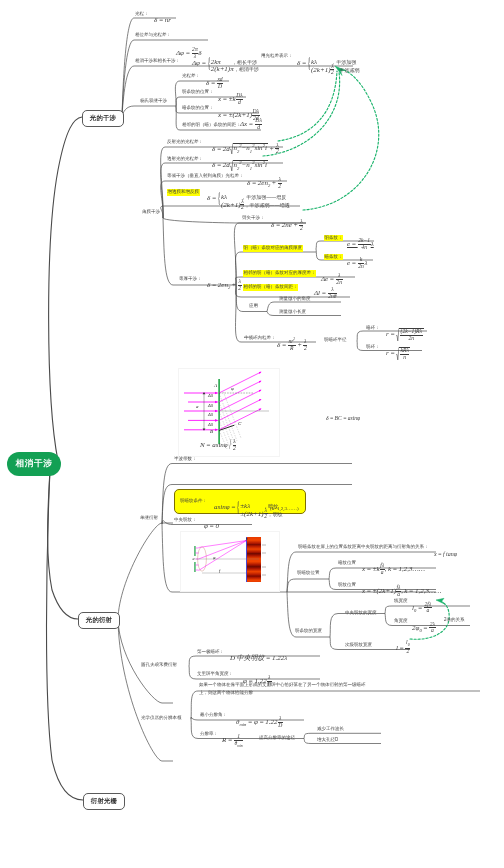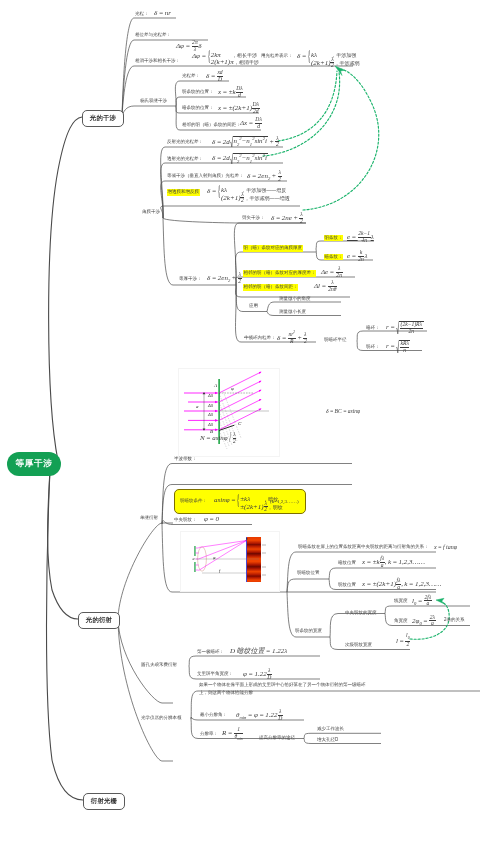--- a/index.html
+++ b/index.html
@@ -3,21 +3,21 @@
 <meta charset="utf-8">
 <title>光学公式 — Optics Formula Mind Map</title>
 <style>
   html,body{margin:0;padding:0;}
   body{width:504px;height:868px;background:#ffffff;position:relative;overflow:hidden;
        font-family:"Liberation Sans",sans-serif;}
   #root{position:absolute;left:0;top:0;width:504px;height:868px;}
   svg#wires{position:absolute;left:0;top:0;width:504px;height:868px;}
   .nd{position:absolute;white-space:nowrap;color:#3c3c3c;font-size:4.5px;line-height:1;}
   .f{position:absolute;white-space:nowrap;color:#3c3c3c;line-height:1;
-     font-family:"Liberation Serif",serif;font-style:italic;font-size:7px;}
+     font-family:"Liberation Serif",serif;font-style:italic;font-size:7px;margin-top:7px;}
   .f .u{font-style:normal;}
   .hl{background:#ffff00;}
   .centerpill{position:absolute;background:#13a054;border-radius:12px;color:#fff;
      font-weight:bold;display:flex;align-items:center;justify-content:center;font-size:8.6px;
      letter-spacing:0.6px;}
   .rbox{position:absolute;border:1px solid #5a5a5a;border-radius:5px;background:#fff;
      display:flex;align-items:center;justify-content:center;font-weight:bold;
      color:#2f2f2f;font-size:6.4px;letter-spacing:0.2px;}
   .ybox{position:absolute;background:#ffff00;border:1px solid #7d6f00;border-radius:5px;}
   .fr2{display:inline-block;vertical-align:-0.40em;text-align:center;line-height:1.02;}
@@ -117,21 +117,21 @@
     <path d="M303,210 C360,206 394,152 372,104 C361,80 349,71 341,69"></path>
     <path d="M410,639 C432,641 448,632 449,619 C450,609 446,603 440,601"></path>
   </g>
   <g>
     <path d="M335,66 L342,75.5 L340.5,71 L344.5,70.2 Z" fill="#1ab36b" stroke="#1ab36b" stroke-width="0.5" stroke-linejoin="round"></path>
     <path d="M436,600 L445.5,604.5 L441.5,601.5 L444,598.3 Z" fill="#1ab36b" stroke="#1ab36b" stroke-width="0.5" stroke-linejoin="round"></path>
   </g>
 </svg>
 
 <div class="centerpill" style="left:7px;top:452px;width:54px;height:24px;">
-  <span>等厚干涉</span>
+  <span>相消干涉</span>
 </div>
 
 <div class="rbox" style="left:82px;top:110px;width:40px;height:15px;">
   <span>光的干涉</span>
 </div>
 
 <div class="nd" style="left:135px;top:11.5px;">光程：</div>
 <div class="f" style="left:154px;top:9.5px;">δ = <span>nr</span></div>
 
 <div class="nd" style="left:135px;top:33px;">相位差与光程差：</div>
@@ -164,21 +164,21 @@
 <div class="nd" style="left:182px;top:74px;">光程差：</div>
 <div class="f" style="left:206px;top:70px;">δ = <span class="fr2"><span class="num">xd</span><span class="den">D</span></span></div>
 
 <div class="nd" style="left:182px;top:90px;">明条纹的位置：</div>
 <div class="f" style="left:218px;top:86px;">x = ±k<span class="fr2"><span class="num">Dλ</span><span class="den">d</span></span></div>
 
 <div class="nd" style="left:182px;top:106px;">暗条纹的位置：</div>
 <div class="f" style="left:218px;top:102px;">x = ±(2k+1)<span class="fr2"><span class="num">Dλ</span><span class="den">2d</span></span></div>
 
 <div class="nd" style="left:182px;top:123px;">相邻的明（暗）条纹的间距：</div>
-<div class="f" style="left:240px;top:117px;">Δx = <span class="fr2"><span class="num">Dλ</span><span class="den">d</span></span></div>
+<div class="f" style="left:240px;top:111px;">Δx = <span class="fr2"><span class="num">Dλ</span><span class="den">d</span></span></div>
 
 <div class="nd" style="left:142px;top:210px;">薄膜干涉</div>
 <div class="nd" style="left:179px;top:277px;">等厚干涉：</div>
 <div class="f" style="left:207px;top:272px;">δ = 2en<sub>2</sub> + <span class="fr2"><span class="num">λ</span><span class="den">2</span></span></div>
 
 <div class="nd" style="left:167px;top:140px;">反射光的光程差：</div>
 <div class="f" style="left:212px;top:135.5px;">δ = 2d<span class="sq">
         <svg class="sqs" viewBox="0 0 5 16" preserveAspectRatio="none">
           <path d="M0.2,9 L1.6,9 L2.8,15.4 L4.6,0.6 L5,0.6" fill="none" stroke="#3c3c3c" stroke-width="0.55" vector-effect="non-scaling-stroke"></path>
         </svg>
@@ -392,21 +392,21 @@
 <div class="nd" style="left:394px;top:599px;">线宽度</div>
 <div class="f" style="left:412px;top:594.5px;">l<sub>0</sub> = <span class="fr2"><span class="num">2fλ</span><span class="den">a</span></span></div>
 <div class="nd" style="left:394px;top:619px;">角宽度</div>
 <div class="f" style="left:412px;top:614.5px;">2φ<sub>0</sub> = <span class="fr2"><span class="num">2λ</span><span class="den">a</span></span></div>
 <div class="nd" style="left:345px;top:643px;">次级明纹宽度</div>
 <div class="f" style="left:396px;top:633px;">l = <span class="fr2"><span class="num">l<sub>0</sub></span><span class="den">2</span></span></div>
 <div class="nd" style="left:444px;top:617.5px;">2倍的关系</div>
 
 <div class="nd" style="left:141px;top:663px;">圆孔夫琅禾费衍射</div>
 <div class="nd" style="left:197px;top:650px;">第一极暗环：</div>
-<div class="f" style="left:230px;top:648px;">D 暗纹位置 = 1.22λ</div>
+<div class="f" style="left:230px;top:648px;">D 中央明纹 = 1.22λ</div>
 <div class="nd" style="left:197px;top:672px;">艾里斑半角宽度：</div>
 <div class="f" style="left:243px;top:668px;">φ = 1.22<span class="fr2"><span class="num">λ</span><span class="den">D</span></span></div>
 
 <div class="nd" style="left:141px;top:716px;">光学仪器的分辨本领</div>
 <div class="nd" style="left:199px;top:683px;">如果一个物体在像平面上形成的艾里斑中心恰好落在了另一个物体衍射的第一级暗环</div>
 <div class="nd" style="left:199px;top:691px;">上，则这两个物体恰能分辨</div>
 <div class="nd" style="left:200px;top:713px;">最小分辨角：</div>
 <div class="f" style="left:236px;top:709px;">θ<sub>min</sub> = φ = 1.22<span class="fr2"><span class="num">λ</span><span class="den">D</span></span></div>
 <div class="nd" style="left:200px;top:732px;">分辨率：</div>
 <div class="f" style="left:222px;top:727px;">R = <span class="fr2"><span class="num">1</span><span class="den">θ<sub>min</sub></span></span></div>

